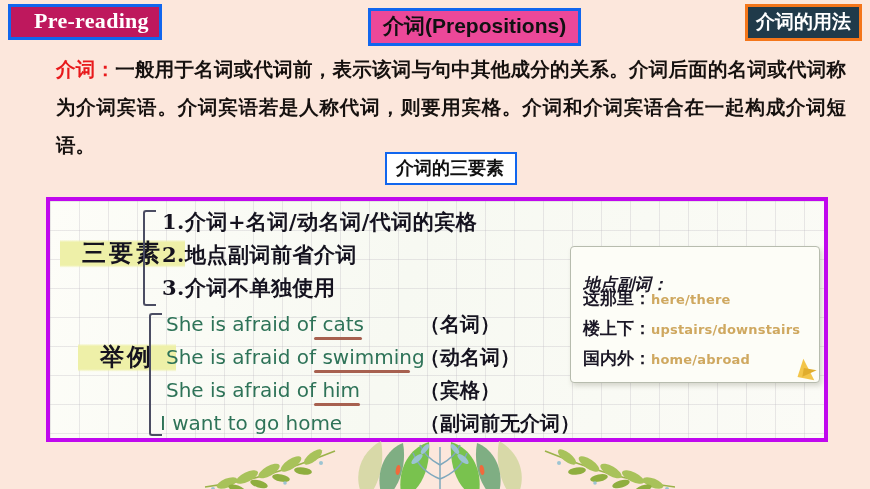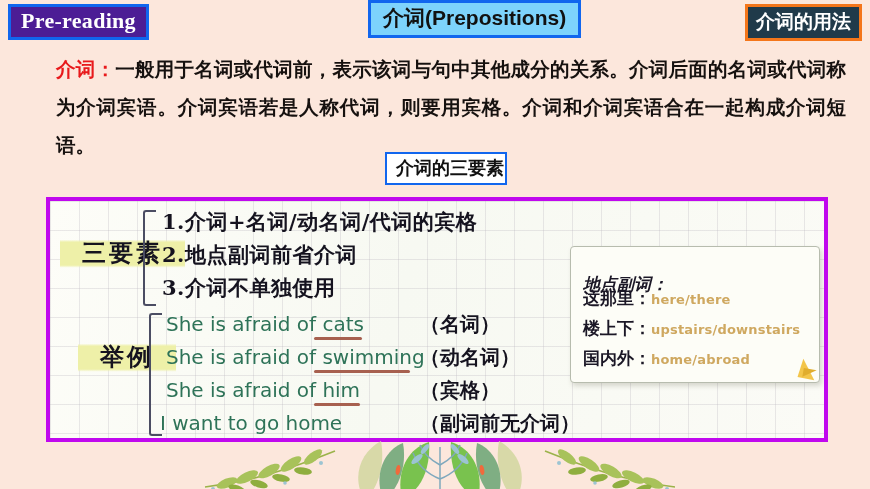--- a/index.html
+++ b/index.html
@@ -6,29 +6,29 @@
   body{
     width:870px;height:489px;overflow:hidden;position:relative;
     background:#fce7dc;
     font-family:"Liberation Sans","DejaVu Sans",sans-serif;
   }
   .stage{position:absolute;left:0;top:0;width:870px;height:489px;}
 
   
   .badge-left{
     position:absolute;left:8px;top:4px;
-    background:#4c1d95;border:3px solid #1166ee;
-    padding:1px 10px 3px 10px;
+    background:#be185d;border:3px solid #1166ee;
+    padding:1px 10px 3px 23px;
     color:#ffffff;font-family:"Liberation Serif","DejaVu Serif",serif;
     font-weight:bold;font-size:22px;line-height:26px;letter-spacing:.3px;
     white-space:nowrap;
   }
   .title-center{
-    position:absolute;left:368px;top:0;
-    background:#7dd3fc;border:3px solid #1166ee;
+    position:absolute;left:368px;top:8px;
+    background:#ec4899;border:3px solid #1166ee;
     padding:2px 12px 4px 12px;
     color:#111111;font-weight:bold;font-size:21px;line-height:26px;
     white-space:nowrap;
   }
   .badge-right{
     position:absolute;right:8px;top:4px;
     background:#203a4a;border:3px solid #f4761a;
     padding:2px 8px 4px 8px;
     color:#ffffff;font-weight:bold;font-size:19px;line-height:25px;
     white-space:nowrap;
@@ -38,21 +38,21 @@
   .para{
     position:absolute;left:56px;top:50px;width:790px;
     font-size:19.5px;line-height:38px;color:#16110f;font-weight:bold;
     text-align:justify;
   }
   .para .kw{color:#e8191b;}
 
   .subtitle-box{
     position:absolute;left:385px;top:152px;
     background:#ffffff;border:2px solid #1166ee;
-    padding:2px 1px 3px 9px;
+    padding:2px 11px 3px 9px;
     font-size:18px;line-height:24px;color:#111;font-weight:bold;
     white-space:nowrap;
   }
 
   
   .panel{
     position:absolute;left:46px;top:197px;width:782px;height:245px;
     border:4px solid #c008ee;
     background:
       repeating-linear-gradient(to right, rgba(180,175,185,.28) 0 1px, rgba(0,0,0,0) 1px 29px),

